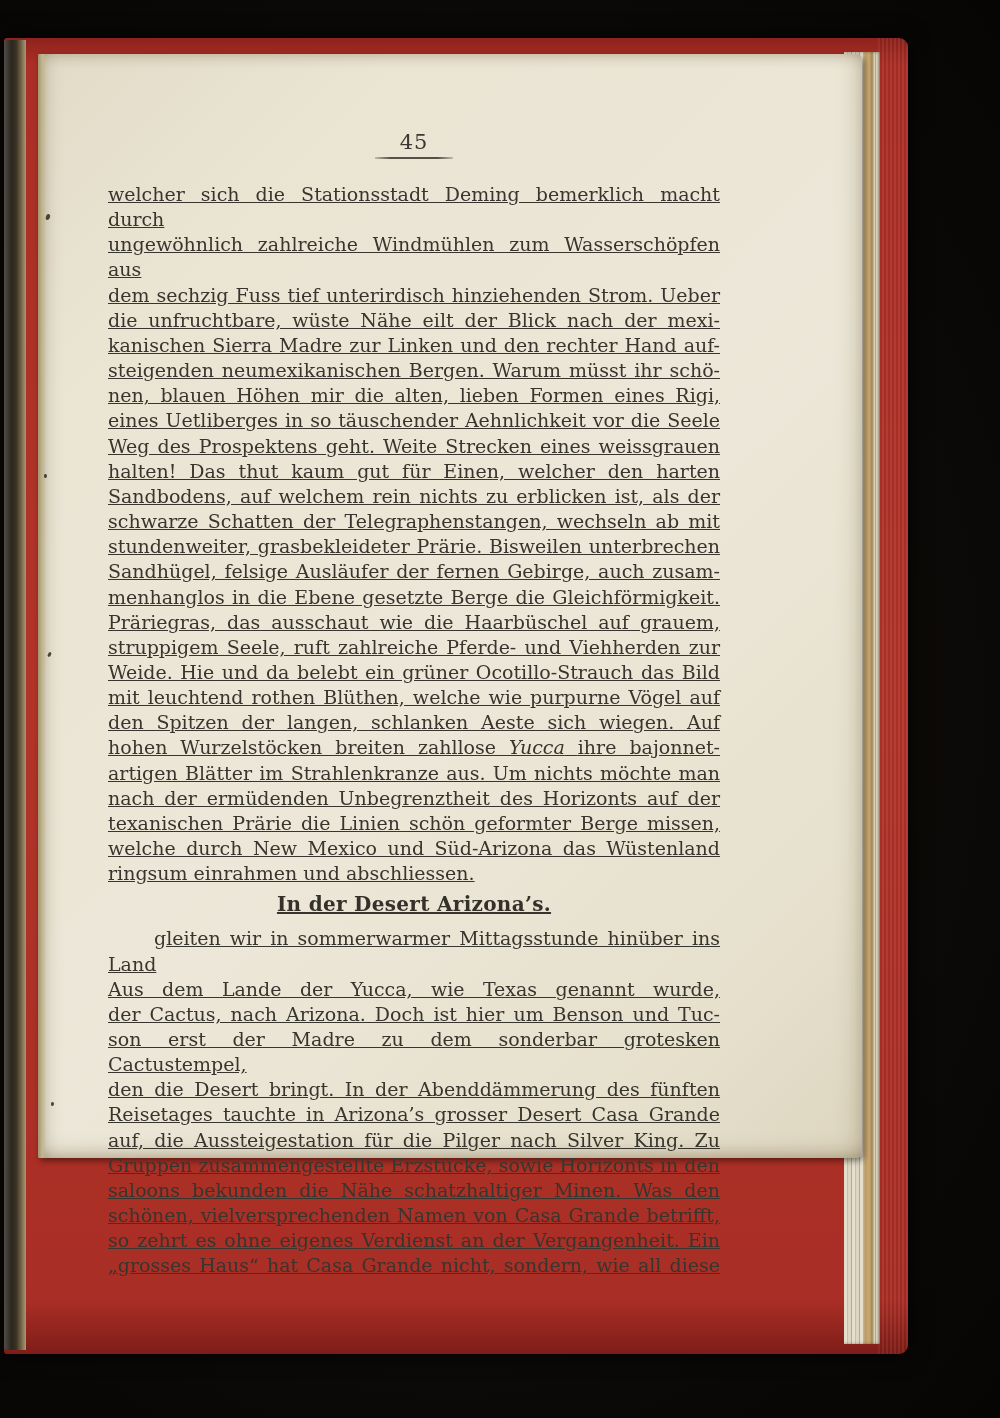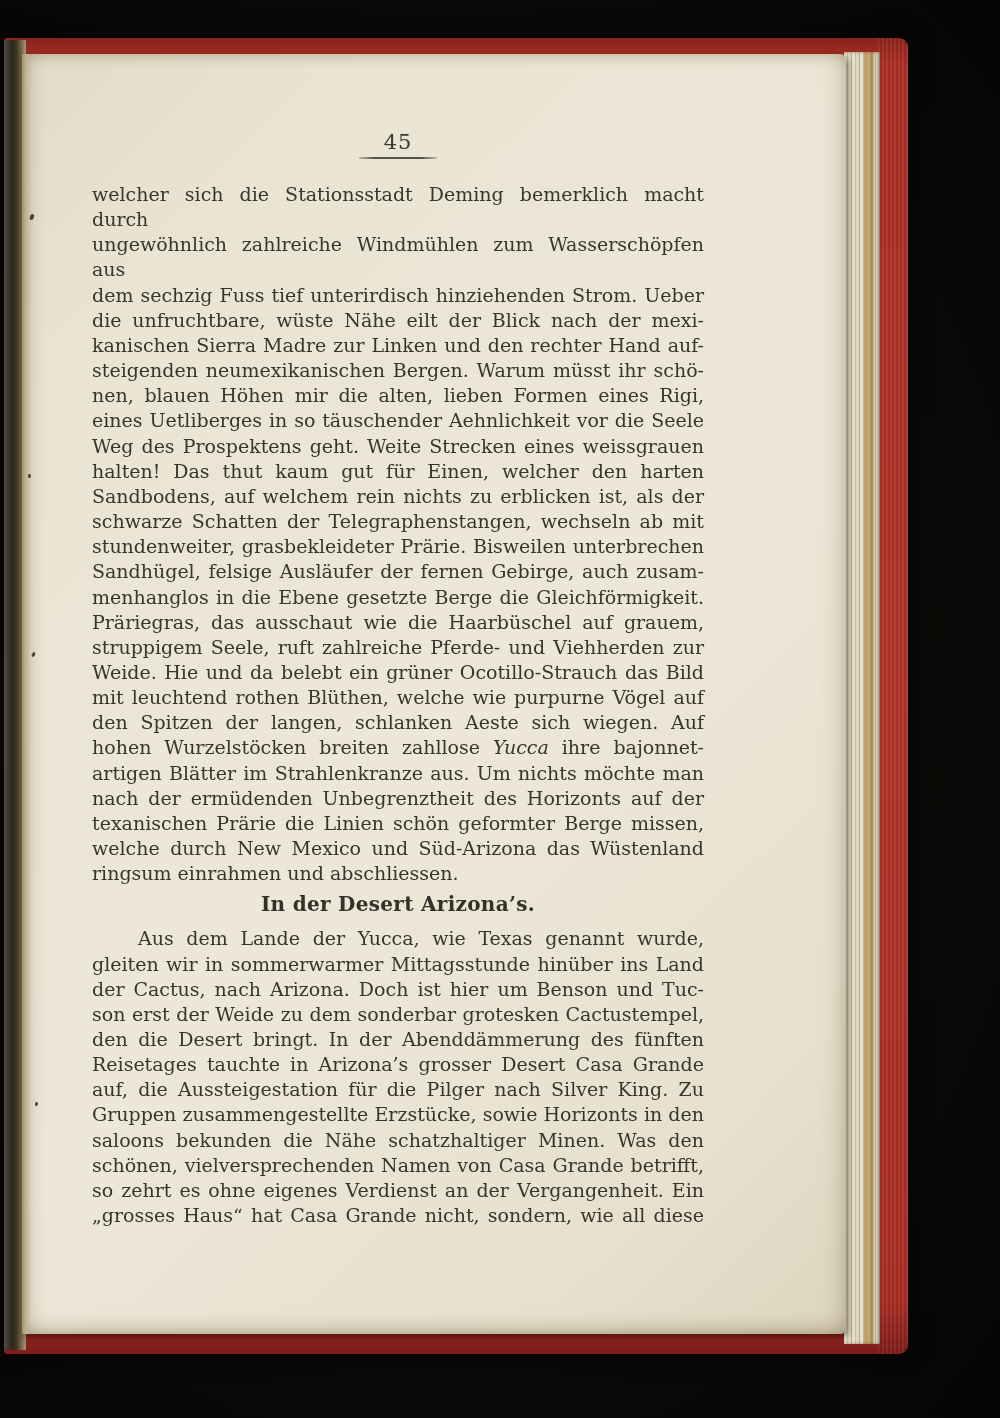--- a/index.html
+++ b/index.html
@@ -38,21 +38,21 @@
     box-shadow:inset -2px 0 3px rgba(60,40,20,.5);
   }
   
   .gutter-outer{
     position:absolute;left:0;top:2px;bottom:4px;width:22px;
     background:linear-gradient(90deg,#514d45 0%,#2b2720 35%,#3a3124 55%,#77684a 80%,#a89a78 100%);
     border-radius:3px 0 0 3px;
   }
   
   .page{
-    position:absolute;left:18px;top:16px;width:824px;height:1280px;
+    position:absolute;left:34px;top:16px;width:824px;height:1104px;
     background:linear-gradient(135deg,#e2dbc7 0%,#eae4d3 18%,#ece7d8 55%,#e6e0cd 85%,#ddd5bf 100%);
     border-radius:2px 6px 6px 2px;
     box-shadow:
       inset 12px 0 20px -10px rgba(95,80,50,.55),
       inset -16px 0 26px -16px rgba(120,100,60,.40),
       inset 0 -14px 22px -14px rgba(120,100,60,.45),
       inset 0 10px 16px -12px rgba(120,100,60,.35),
       2px 3px 6px rgba(0,0,0,.45);
   }
   .gutter-line{
@@ -74,20 +74,21 @@
     text-align:center;font-size:21px;line-height:24px;letter-spacing:1px;
     color:#3b3831;
   }
   .pagenum-rule{
     width:78px;height:2px;margin:3px auto 0 auto;
     background:linear-gradient(90deg,rgba(70,65,55,.25),#555046 20%,#555046 80%,rgba(70,65,55,.25));
   }
   .textblock{
     margin-top:23px;
     font-size:19px;
+    text-decoration:underline;
   }
   .line{
     line-height:25.15px;
     text-align:justify;
     text-align-last:justify;
     white-space:normal;
     color:#38352e;
   }
   .para1b .line:last-child{text-align-last:left;}
   .para2 .line:first-child{text-indent:46px;}
@@ -153,24 +154,24 @@
             <div class="line">artigen Blätter im Strahlenkranze aus. Um nichts möchte man</div>
             <div class="line">nach der ermüdenden Unbegrenztheit des Horizonts auf der</div>
             <div class="line">texanischen Prärie die Linien schön geformter Berge missen,</div>
             <div class="line">welche durch New Mexico und Süd-Arizona das Wüstenland</div>
             <div class="line">ringsum einrahmen und abschliessen.</div>
           </div>
 
         <div class="heading">In der Desert Arizona’s.</div>
 
         <div class="para2">
+            <div class="line">gleiten wir in sommerwarmer Mittagsstunde hinüber ins Land</div>
             <div class="line">Aus dem Lande der Yucca, wie Texas genannt wurde,</div>
-            <div class="line">gleiten wir in sommerwarmer Mittagsstunde hinüber ins Land</div>
             <div class="line">der Cactus, nach Arizona. Doch ist hier um Benson und Tuc-</div>
-            <div class="line">son erst der Weide zu dem sonderbar grotesken Cactustempel,</div>
+            <div class="line">son erst der Madre zu dem sonderbar grotesken Cactustempel,</div>
             <div class="line">den die Desert bringt. In der Abenddämmerung des fünften</div>
             <div class="line">Reisetages tauchte in Arizona’s grosser Desert Casa Grande</div>
             <div class="line">auf, die Aussteigestation für die Pilger nach Silver King. Zu</div>
             <div class="line">Gruppen zusammengestellte Erzstücke, sowie Horizonts in den</div>
             <div class="line">saloons bekunden die Nähe schatzhaltiger Minen.  Was den</div>
             <div class="line">schönen, vielversprechenden Namen von Casa Grande betrifft,</div>
             <div class="line">so zehrt es ohne eigenes Verdienst an der Vergangenheit. Ein</div>
             <div class="line">„grosses Haus“ hat Casa Grande nicht, sondern, wie all diese</div>
           </div>
       </div>

